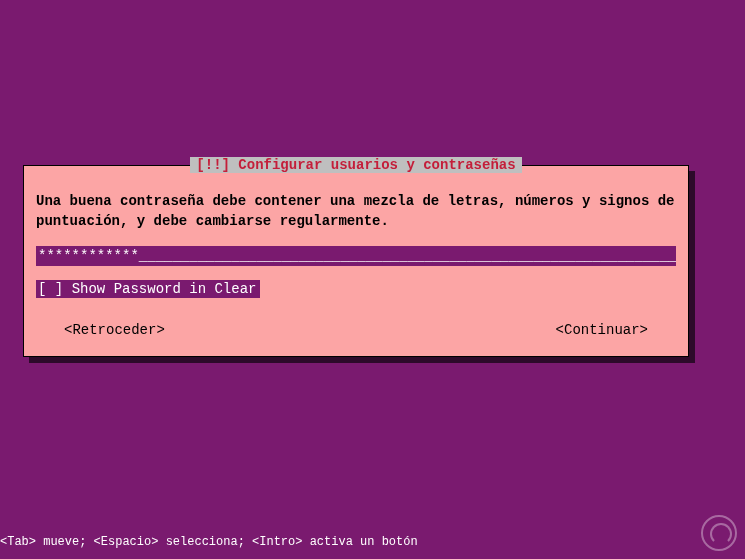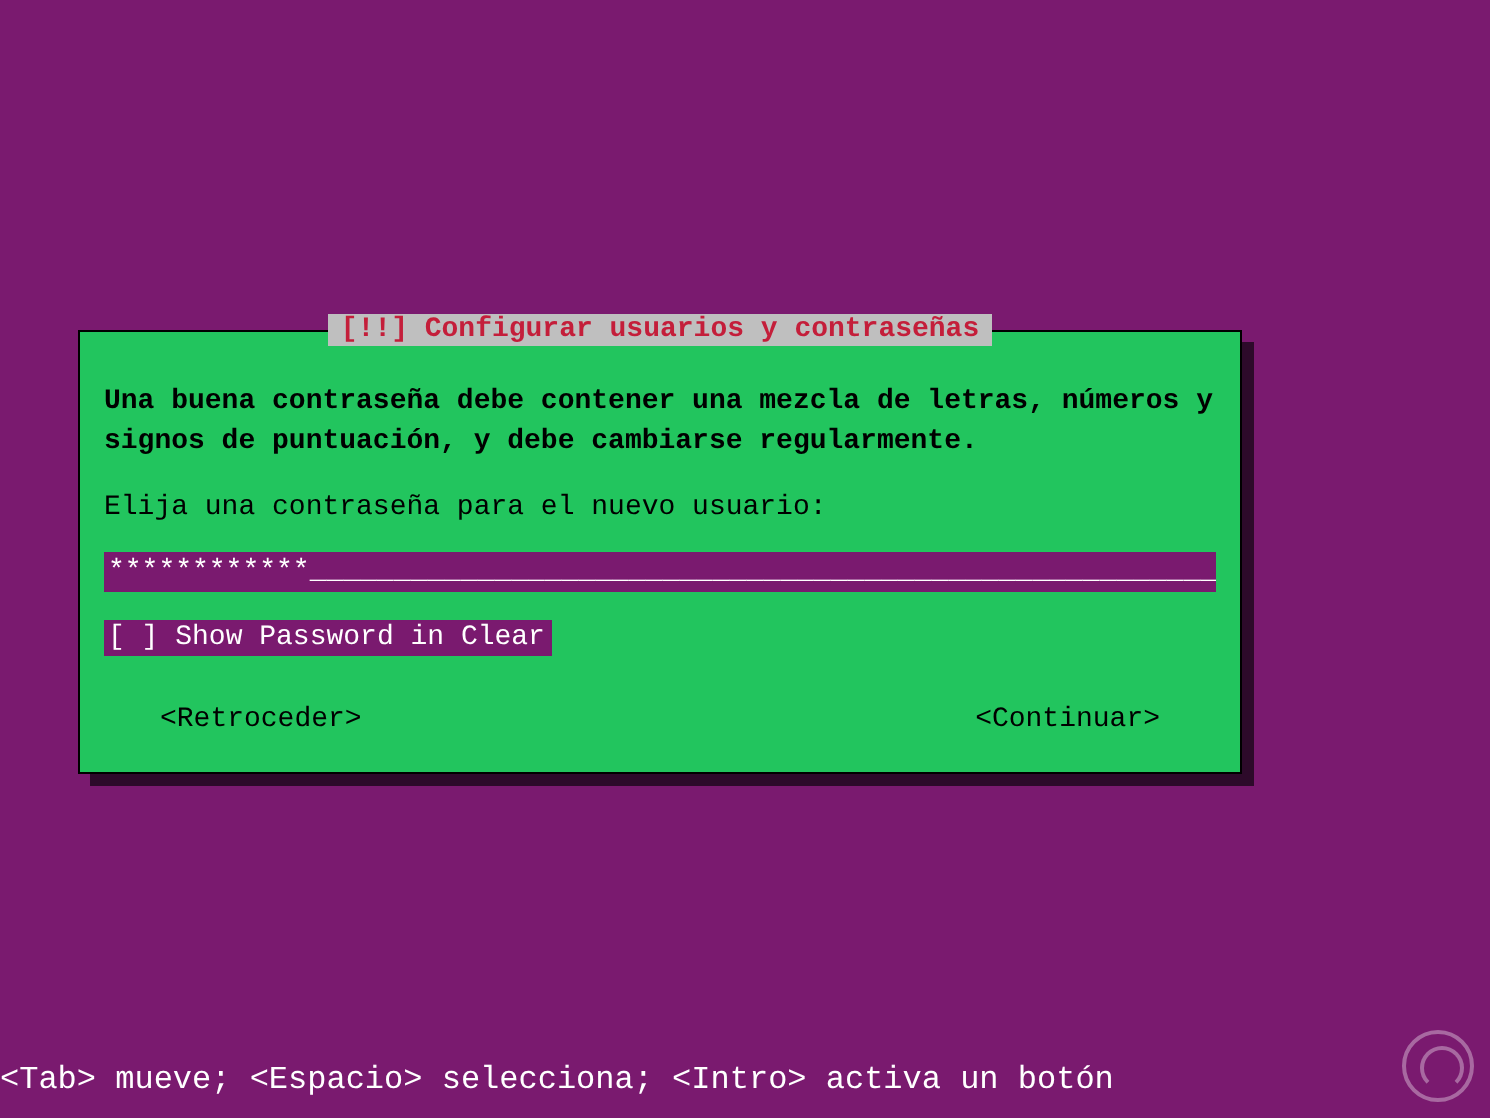--- a/index.html
+++ b/index.html
@@ -11,24 +11,24 @@
       background: #7a1a6f;
       width: 745px;
       height: 559px;
       font-family: 'Courier New', monospace;
       font-size: 14px;
       position: relative;
       overflow: hidden;
     }
     .dialog {
       position: absolute;
-      left: 39px;
+      left: 23px;
       top: 165px;
-      width: 582px;
-      background: #22c55e;
+      width: 666px;
+      background: #fca5a5;
       border: 1px solid #000;
       padding: 15px 12px 18px 12px;
       box-shadow: 6px 6px 0 #2d0a2a;
     }
     .dialog-title-row {
       position: absolute;
       top: -9px;
       left: 0;
       right: 0;
       text-align: center;
@@ -83,21 +83,21 @@
       gap: 48px;
     }
     .btn {
       cursor: pointer;
     }
     .footer-hint {
       position: absolute;
       left: 0;
       bottom: 10px;
       color: #fff;
-      font-size: 16px;
+      font-size: 12px;
     }
     .watermark {
       position: absolute;
       right: 8px;
       bottom: 8px;
       width: 36px;
       height: 36px;
       border: 2px solid rgba(255,255,255,0.35);
       border-radius: 50%;
     }
@@ -116,21 +116,20 @@
 </head>
 <body>
 
 <div class="dialog">
   <div class="dialog-title-row">
     <span class="dialog-title">[!!] Configurar usuarios y contraseñas</span>
   </div>
 
   <div class="body-text">Una buena contraseña debe contener una mezcla de letras, números y signos de puntuación, y debe cambiarse regularmente.</div>
 
-  <div class="prompt-text">Elija una contraseña para el nuevo usuario:</div>
 
   <div class="password-field">
     <span class="password-content">************</span><span class="underscore-fill">___________________________________________________________________________________</span>
   </div>
 
   <div class="checkbox-row">
     <span>[ ]</span>
     <span>Show Password in Clear</span>
   </div>
 

